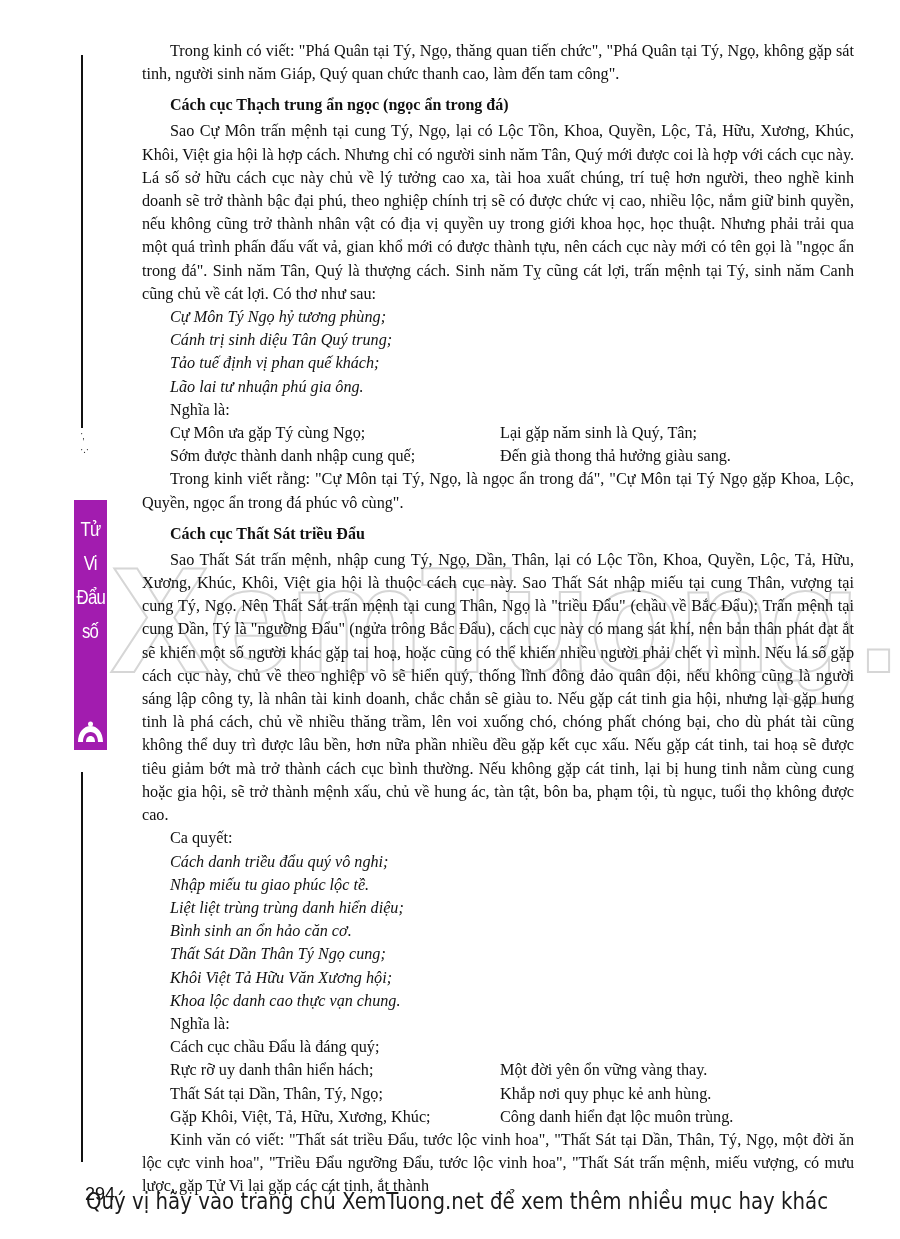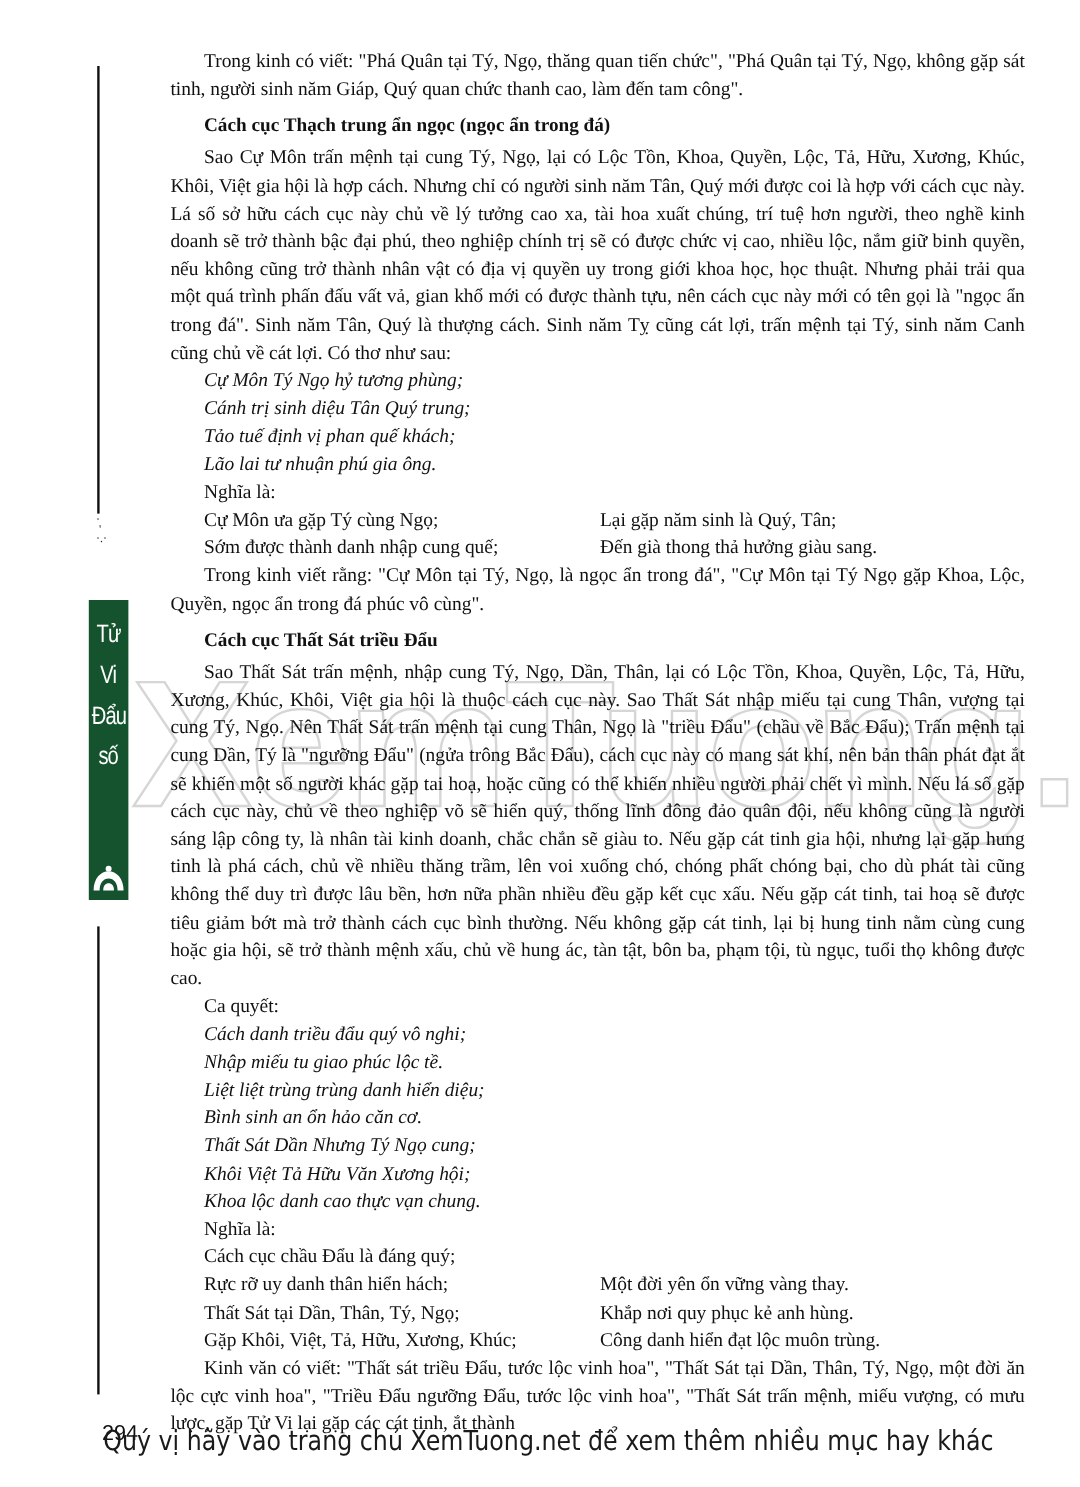--- a/index.html
+++ b/index.html
@@ -12,21 +12,21 @@
     position: absolute; left: 81px; width: 2px; background: #111;
   }
   .rule-top { top: 55px; height: 373px; }
   .rule-bottom { top: 772px; height: 390px; }
   .specks {
     position: absolute; left: 80px; top: 430px; width: 30px; height: 40px;
     color: #222; font-size: 10px; line-height: 8px;
   }
   .spine {
     position: absolute; left: 74px; top: 500px; width: 33px; height: 250px;
-    background: #14532d; color: #fff;
+    background: #a21caf; color: #fff;
     display: flex; flex-direction: column; align-items: center;
     font-family: "Liberation Sans", sans-serif;
   }
   .spine .char {
     font-size: 21px; line-height: 22px; margin-top: 12px;
     letter-spacing: -1px; transform: scaleX(0.8);
   }
   .spine .char:first-child { margin-top: 18px; }
   .spine .ornament {
     position: absolute; bottom: 4px; left: 2px; width: 29px; height: 26px;
@@ -112,21 +112,21 @@
 
   <div class="verse italic">
     <span class="c1">Cách danh triều đẩu quý vô nghi;</span>
     <span>Nhập miếu tu giao phúc lộc tề.</span>
   </div>
   <div class="verse italic">
     <span class="c1">Liệt liệt trùng trùng danh hiển diệu;</span>
     <span>Bình sinh an ổn hảo căn cơ.</span>
   </div>
   <div class="verse italic">
-    <span class="c1">Thất Sát Dần Nhưng Tý Ngọ cung;</span>
+    <span class="c1">Thất Sát Dần Thân Tý Ngọ cung;</span>
   </div>
   <div class="verse italic">
     <span class="c1">Khôi Việt Tả Hữu Văn Xương hội;</span>
     <span>Khoa lộc danh cao thực vạn chung.</span>
   </div>
   <div class="indent-line">Nghĩa là:</div>
   <div class="verse">
     <span class="c1">Cách cục chầu Đẩu là đáng quý;</span>
   </div>
   <div class="verse">

